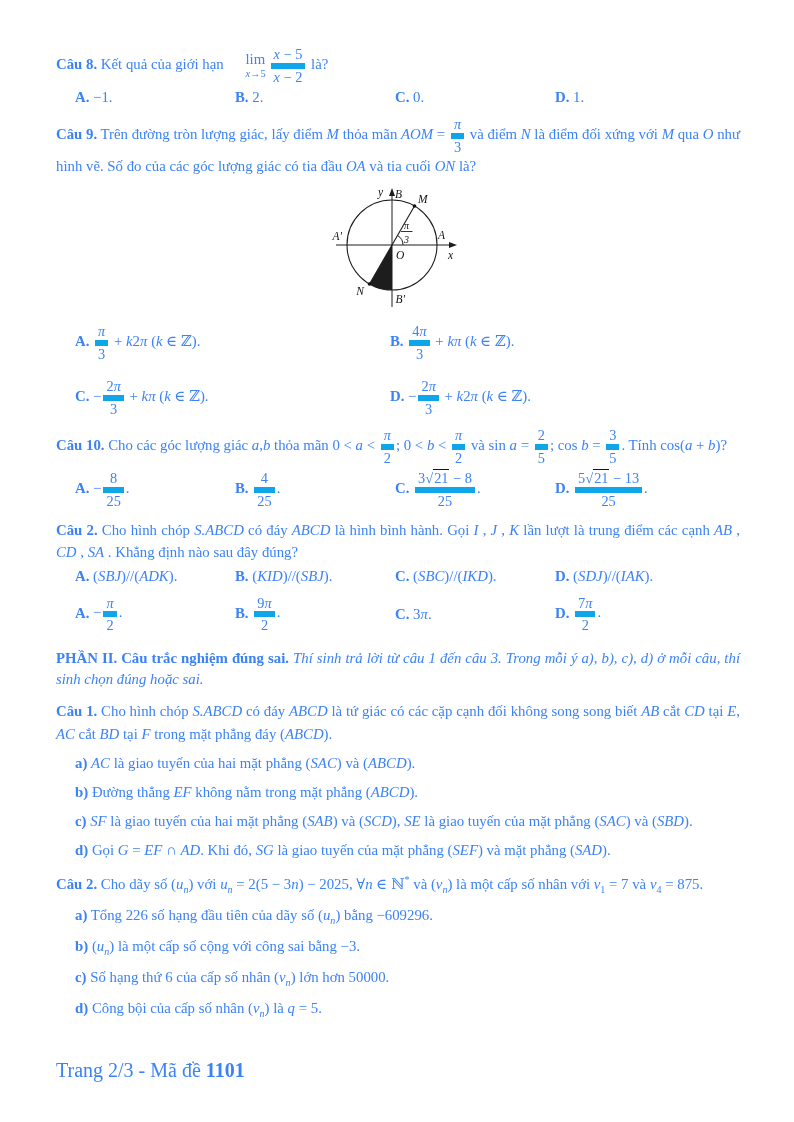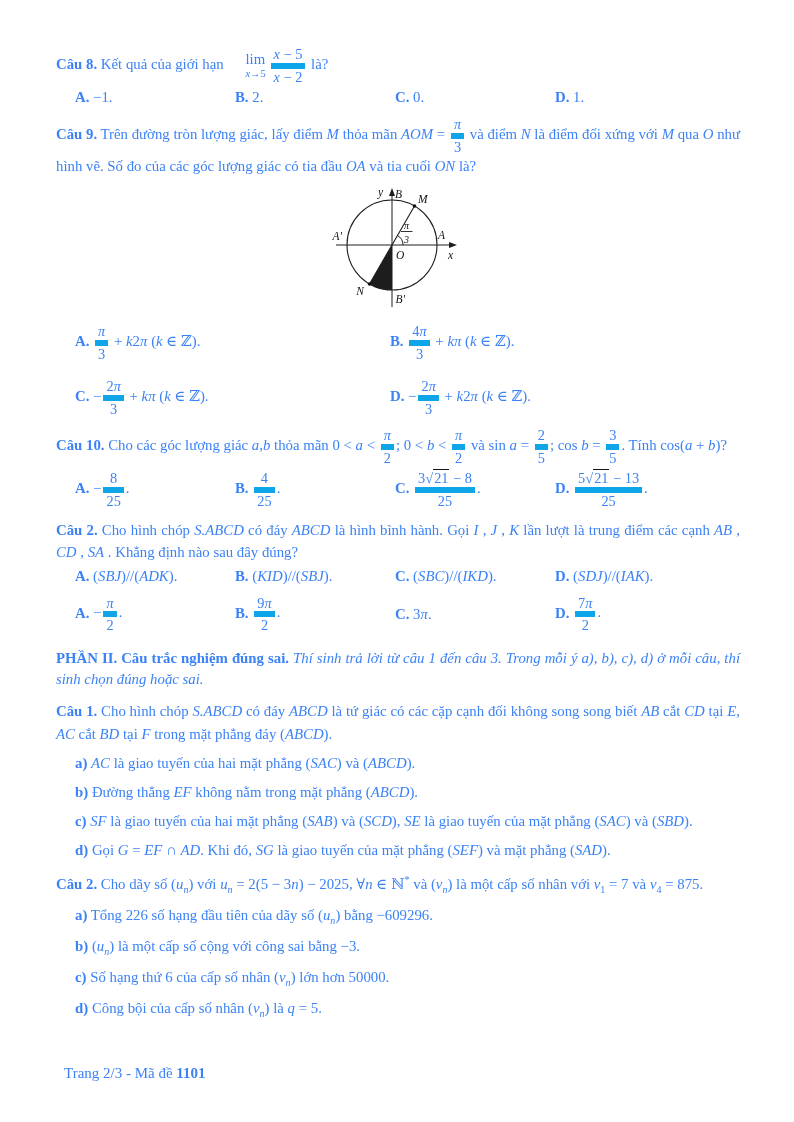--- a/index.html
+++ b/index.html
@@ -47,21 +47,21 @@
     font-style:italic; font-size:11.5px; fill:#131313;
   }
   .fig text.small { font-size:10px; }
   
   .part2-head { margin:14px 0 10px; text-align:justify; line-height:1.45; }
   .part2-head .hb { font-weight:bold; }
   .part2-head .hi { font-style:italic; }
   .items { padding-left:19px; }
   .item { margin:7px 0; text-align:justify; line-height:1.5; }
   .item b { font-weight:bold; }
-  .footer { position:absolute; left:64px; bottom:40px; font-size:15px; }
+  .footer { position:absolute; left:56px; bottom:40px; font-size:20px; }
   .footer b { font-weight:bold; }
 </style>
 </head>
 <body>
 
 <div class="page">
 
   <div class="q">
     <p class="q-text"><b class="qlab">Câu 8.</b> <span>Kết quả của giới hạn <span class="lim">
             <span class="lw">lim</span>

